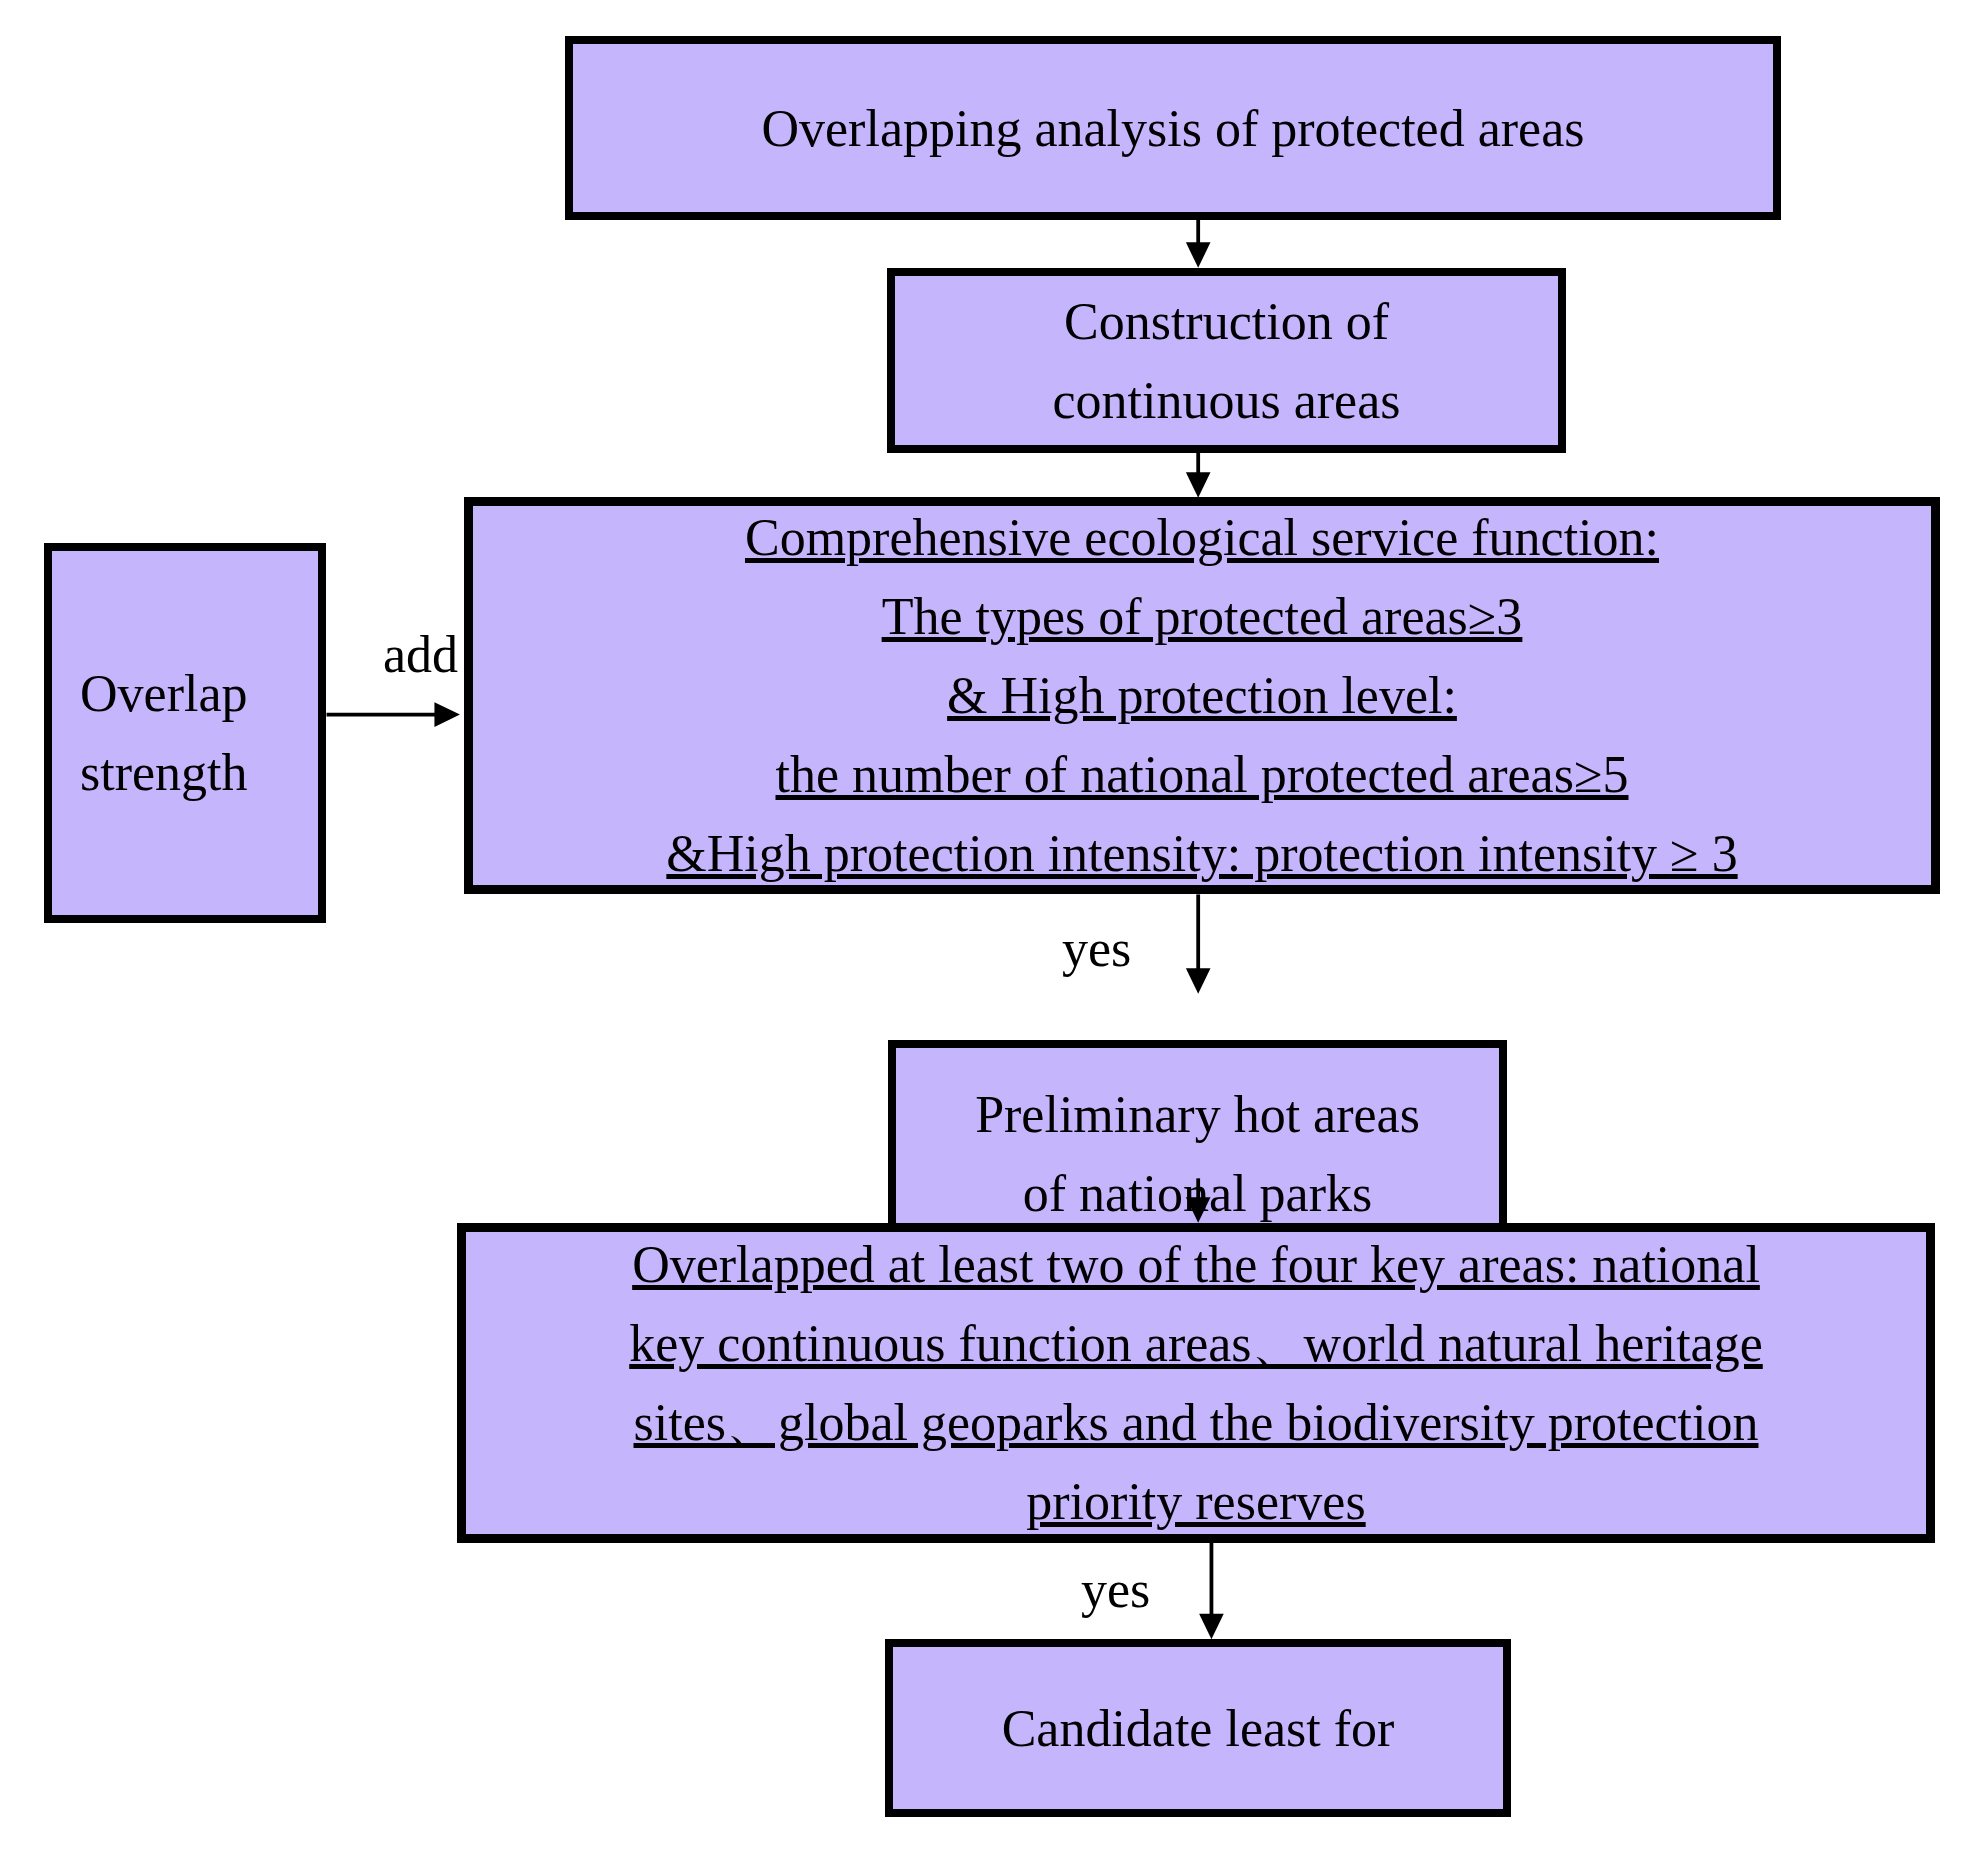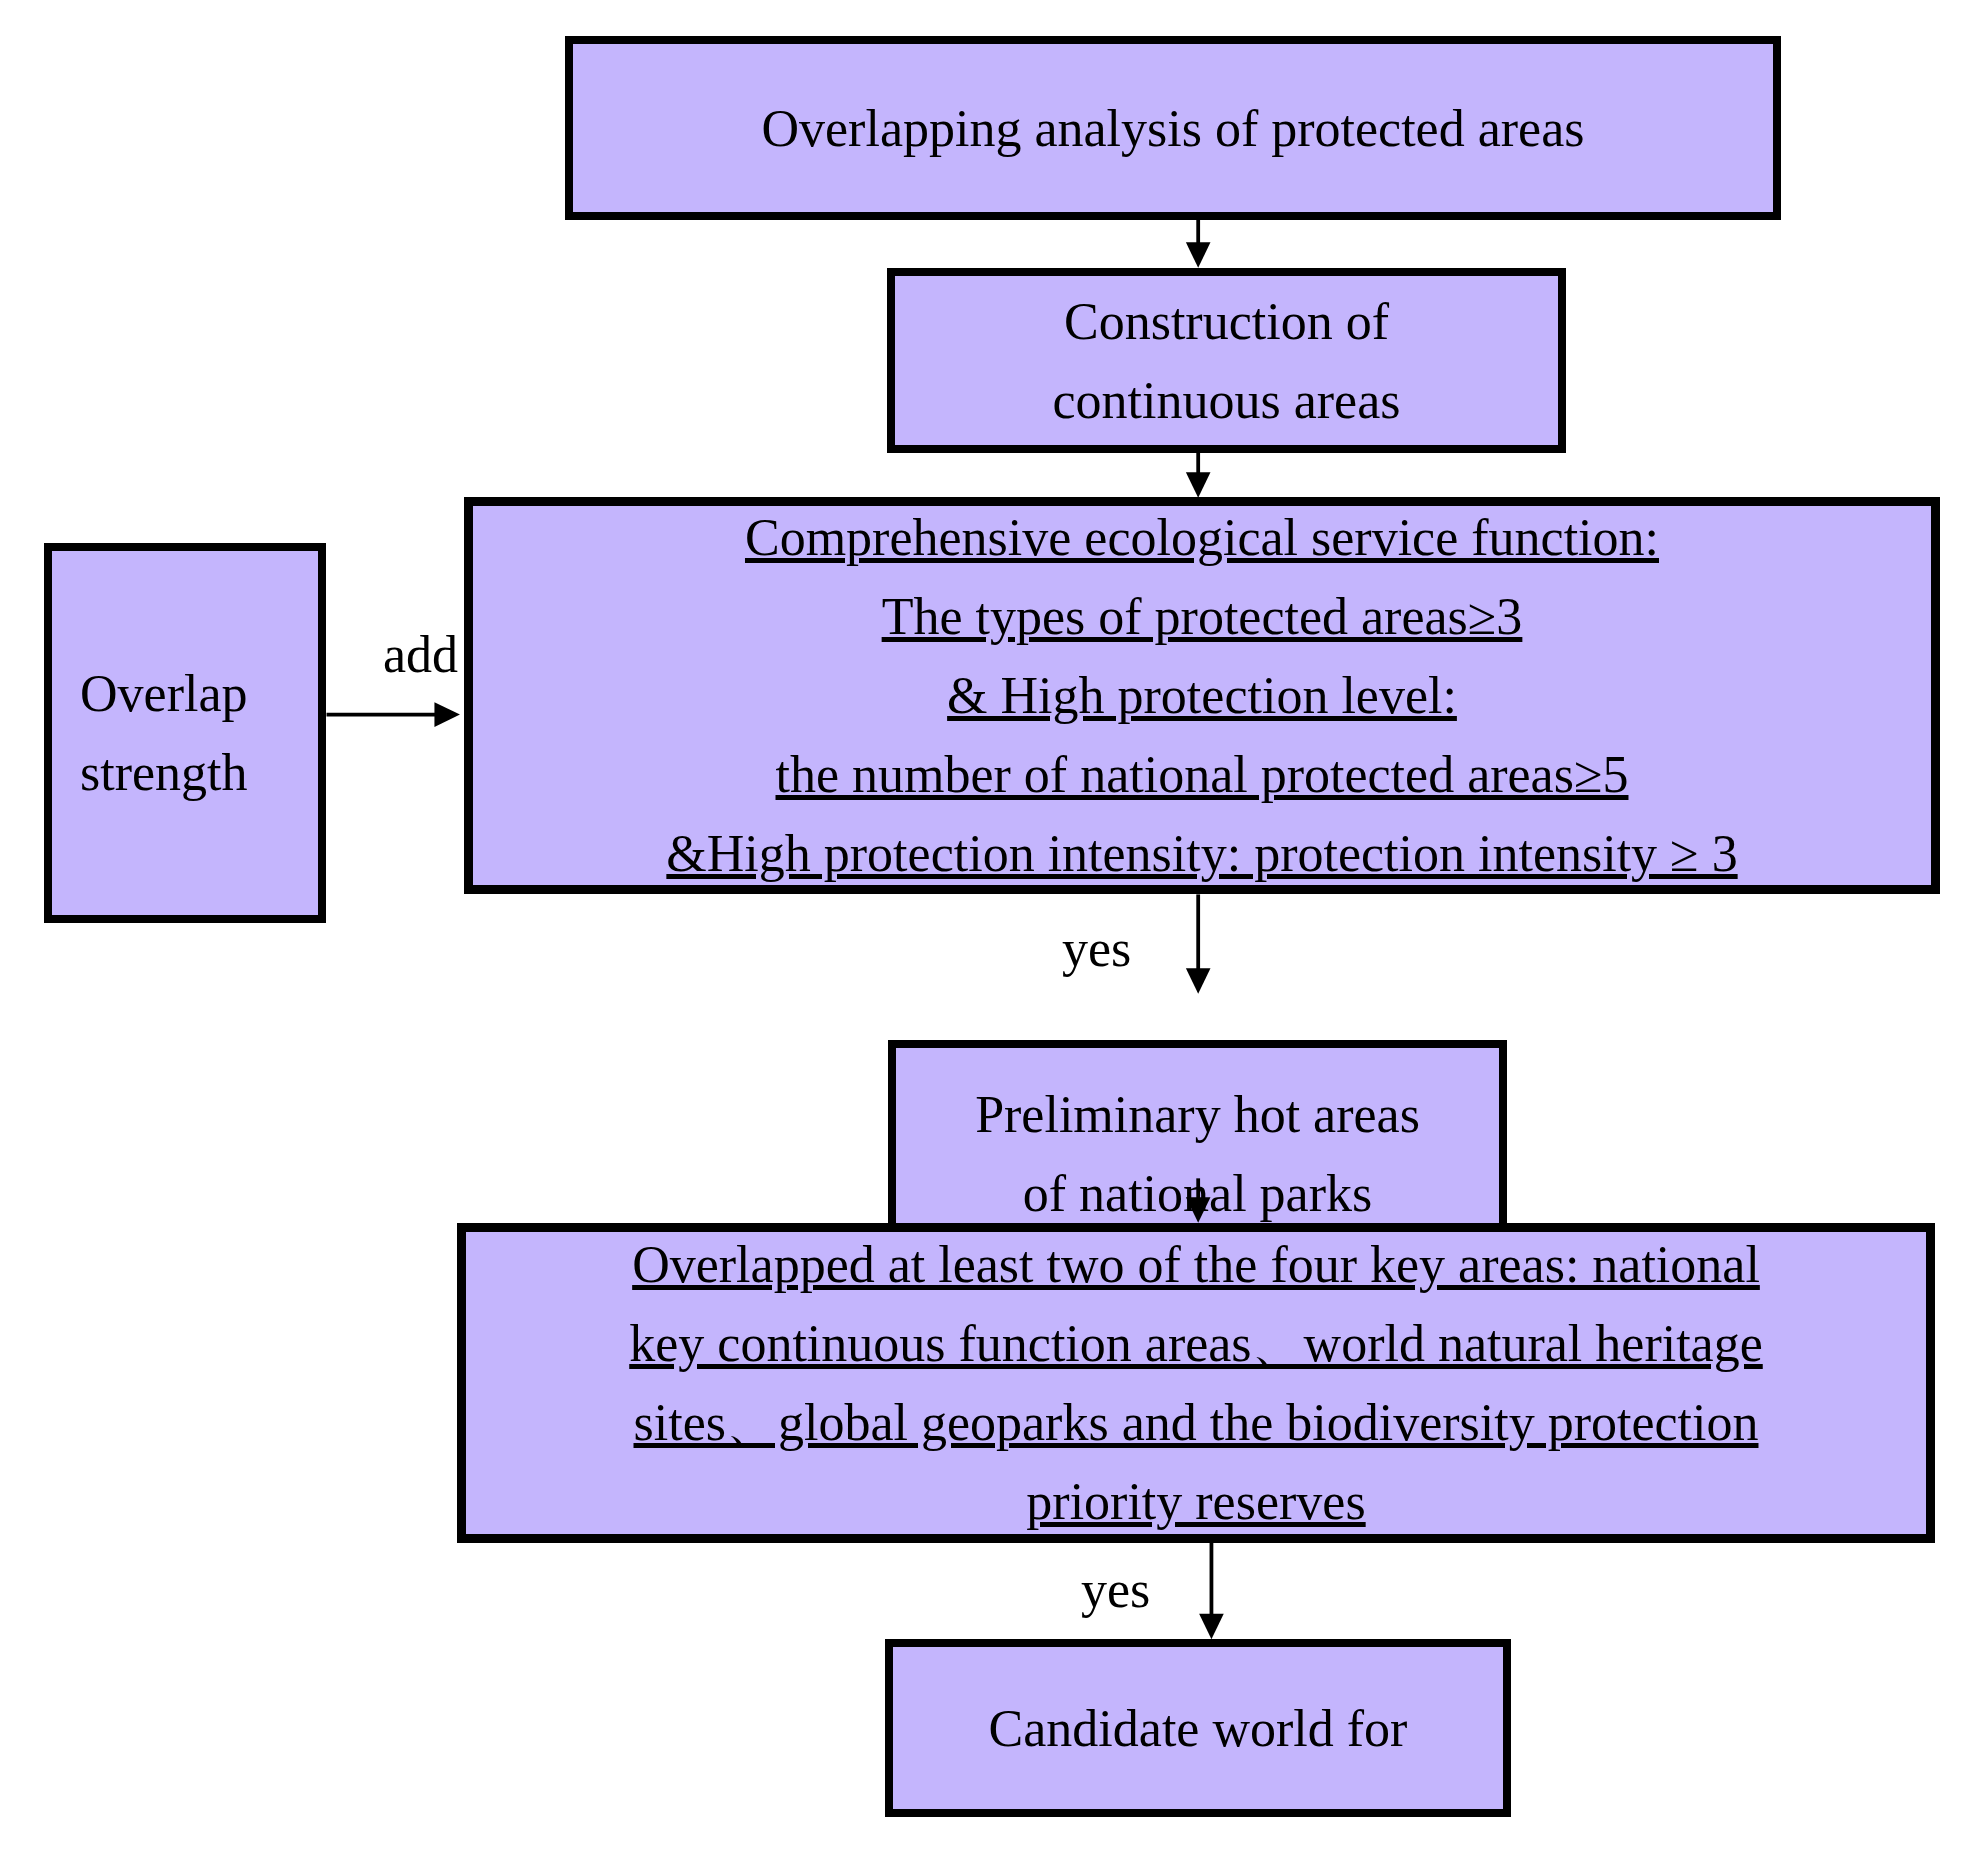--- a/index.html
+++ b/index.html
@@ -90,21 +90,21 @@
   </div>
 
   <div class="node thick" id="node-box5">
     <div class="line">Overlapped at least two of the four key areas: national</div>
     <div class="line">key continuous function areas、world natural heritage</div>
     <div class="line">sites、global geoparks and the biodiversity protection</div>
     <div class="line">priority reserves</div>
   </div>
 
   <div class="node" id="node-box6">
-    <div class="line">Candidate world for</div>
+    <div class="line">Candidate least for</div>
   </div>
 
   <div class="edge-label" id="label-add">add</div>
   <div class="edge-label" id="label-yes1">yes</div>
   <div class="edge-label" id="label-yes2">yes</div>
 
   <svg id="arrows" viewBox="0 0 2091 1980" xmlns="http://www.w3.org/2000/svg">
 
     <line x1="1266" y1="232" x2="1266" y2="258" stroke="#000000" stroke-width="4"></line>
     <polygon points="1266,283 1253,256 1279,256" fill="#000000"></polygon>

